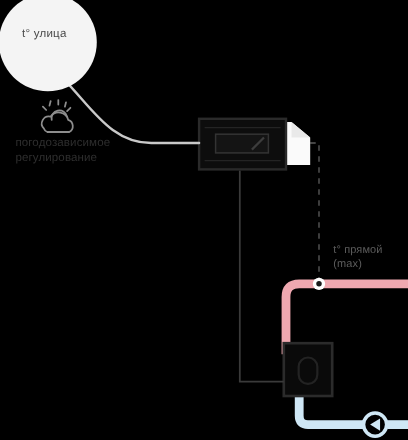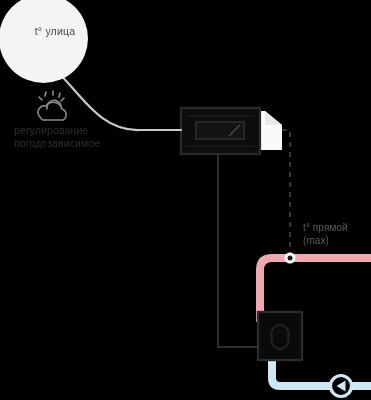--- a/index.html
+++ b/index.html
@@ -28,21 +28,20 @@
     border-radius:50%;
     background:#f4f4f4;
   }
   .outdoor-label{
     position:absolute;
     left:20px; top:25px;
     width:70px;
     font-size:10.5px;
     color:#4a4a4a;
     letter-spacing:0.2px;
-    text-align:center;
     white-space:nowrap;
   }
   
   .weather-caption{
     position:absolute;
     left:14px; top:124px;
     width:120px;
     font-size:10.5px;
     line-height:13px;
     color:#2e2e2e;
@@ -122,22 +121,22 @@
 
       <path d="M40 117 A 6.5 6.5 0 0 1 46 106 A 9 9 0 0 1 62 109 A 6 6 0 0 1 63 120 L 43 120 A 5 5 0 0 1 40 117 Z"></path>
     </g>
 
   </svg>
 
   <div class="outdoor-circle"></div>
   <div class="outdoor-label">t° улица</div>
 
   <div class="weather-caption">
+    <div>погодозависимое</div>
     <div>регулирование</div>
-    <div>погодозависимое</div>
   </div>
 
   <div class="pipe-label">
     <div>t° прямой</div>
     <div>(max)</div>
   </div>
 
 </div>
 
 </body></html>

